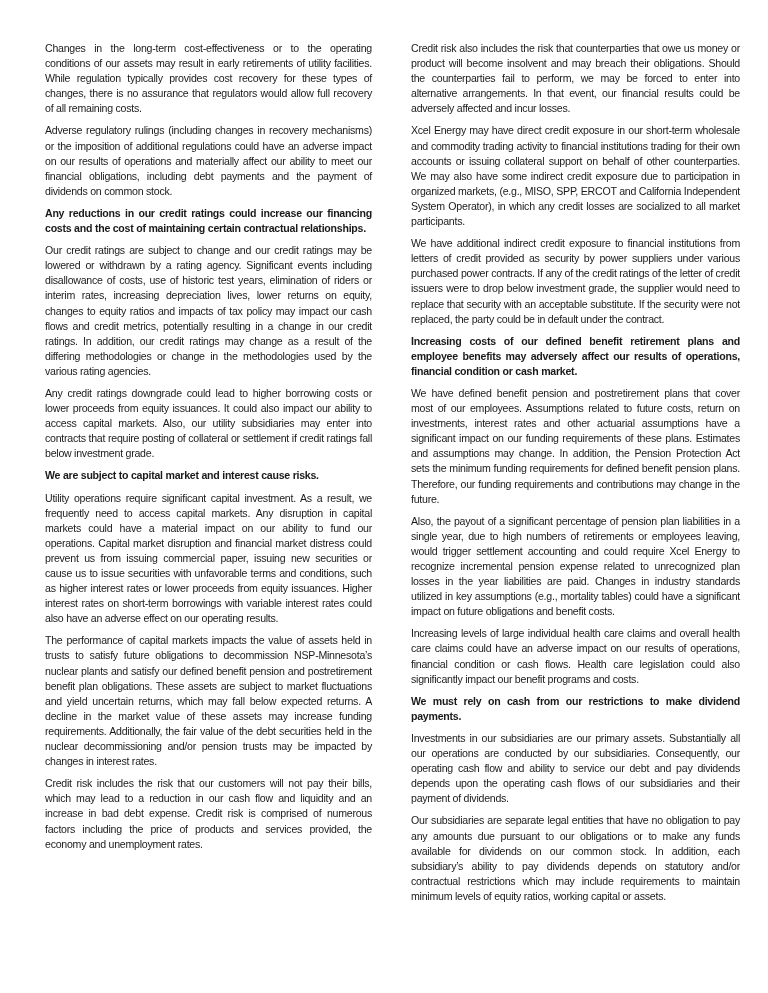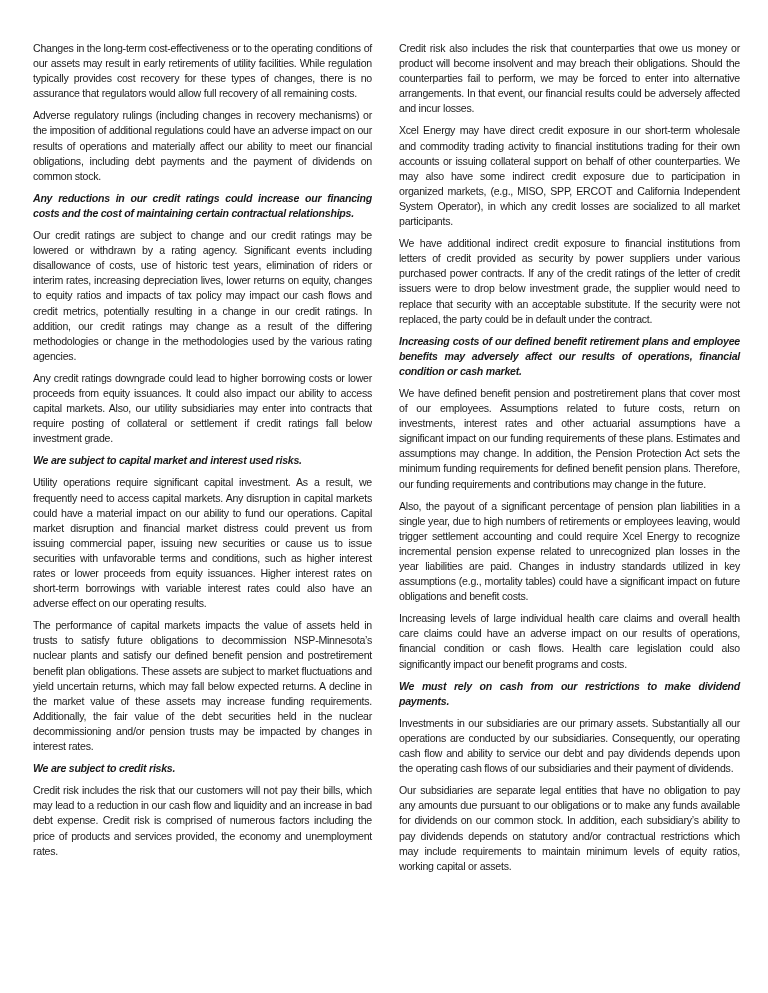--- a/index.html
+++ b/index.html
@@ -21,30 +21,29 @@
       width: 768px; height: 993px;
     }
     .col {
       position: absolute;
       top: 41px;
       width: 343px;
     }
     .col-left { left: 29px; }
     .col-right { left: 395px; width: 345px; }
     p {
-      margin: 0 0 7px 4px;
+      margin: 0 0 7px 16px;
       font-size: 10.6px;
       line-height: 15.1px;
       text-align: justify;
       letter-spacing: -0.25px;
       word-spacing: 0px;
     }
     p.heading {
       font-weight: bold;
-      font-style: italic;
       margin-bottom: 7px;
     }
     .page-number {
       position: absolute;
       top: 960px;
       left: 0;
       width: 731px;
       text-align: center;
       font-size: 10.6px;
       letter-spacing: -0.2px;
@@ -54,24 +53,23 @@
 </head>
 <body>
 
 <div class="page">
   <div class="col col-left">
     <p>Changes in the long-term cost-effectiveness or to the operating conditions of our assets may result in early retirements of utility facilities. While regulation typically provides cost recovery for these types of changes, there is no assurance that regulators would allow full recovery of all remaining costs.</p>
     <p>Adverse regulatory rulings (including changes in recovery mechanisms) or the imposition of additional regulations could have an adverse impact on our results of operations and materially affect our ability to meet our financial obligations, including debt payments and the payment of dividends on common stock.</p>
     <p class="heading">Any reductions in our credit ratings could increase our financing costs and the cost of maintaining certain contractual relationships.</p>
     <p>Our credit ratings are subject to change and our credit ratings may be lowered or withdrawn by a rating agency. Significant events including disallowance of costs, use of historic test years, elimination of riders or interim rates, increasing depreciation lives, lower returns on equity, changes to equity ratios and impacts of tax policy may impact our cash flows and credit metrics, potentially resulting in a change in our credit ratings. In addition, our credit ratings may change as a result of the differing methodologies or change in the methodologies used by the various rating agencies.</p>
     <p>Any credit ratings downgrade could lead to higher borrowing costs or lower proceeds from equity issuances. It could also impact our ability to access capital markets. Also, our utility subsidiaries may enter into contracts that require posting of collateral or settlement if credit ratings fall below investment grade.</p>
-    <p class="heading">We are subject to capital market and interest used risks.</p>
+    <p class="heading">We are subject to capital market and interest cause risks.</p>
     <p>Utility operations require significant capital investment. As a result, we frequently need to access capital markets. Any disruption in capital markets could have a material impact on our ability to fund our operations. Capital market disruption and financial market distress could prevent us from issuing commercial paper, issuing new securities or cause us to issue securities with unfavorable terms and conditions, such as higher interest rates or lower proceeds from equity issuances. Higher interest rates on short-term borrowings with variable interest rates could also have an adverse effect on our operating results.</p>
     <p>The performance of capital markets impacts the value of assets held in trusts to satisfy future obligations to decommission NSP-Minnesota’s nuclear plants and satisfy our defined benefit pension and postretirement benefit plan obligations. These assets are subject to market fluctuations and yield uncertain returns, which may fall below expected returns. A decline in the market value of these assets may increase funding requirements. Additionally, the fair value of the debt securities held in the nuclear decommissioning and/or pension trusts may be impacted by changes in interest rates.</p>
-    <p class="heading">We are subject to credit risks.</p>
     <p>Credit risk includes the risk that our customers will not pay their bills, which may lead to a reduction in our cash flow and liquidity and an increase in bad debt expense. Credit risk is comprised of numerous factors including the price of products and services provided, the economy and unemployment rates.</p>
   </div>
 
   <div class="col col-right">
     <p>Credit risk also includes the risk that counterparties that owe us money or product will become insolvent and may breach their obligations. Should the counterparties fail to perform, we may be forced to enter into alternative arrangements. In that event, our financial results could be adversely affected and incur losses.</p>
     <p>Xcel Energy may have direct credit exposure in our short-term wholesale and commodity trading activity to financial institutions trading for their own accounts or issuing collateral support on behalf of other counterparties. We may also have some indirect credit exposure due to participation in organized markets, (e.g., MISO, SPP, ERCOT and California Independent System Operator), in which any credit losses are socialized to all market participants.</p>
     <p>We have additional indirect credit exposure to financial institutions from letters of credit provided as security by power suppliers under various purchased power contracts. If any of the credit ratings of the letter of credit issuers were to drop below investment grade, the supplier would need to replace that security with an acceptable substitute. If the security were not replaced, the party could be in default under the contract.</p>
     <p class="heading">Increasing costs of our defined benefit retirement plans and employee benefits may adversely affect our results of operations, financial condition or cash market.</p>
     <p>We have defined benefit pension and postretirement plans that cover most of our employees. Assumptions related to future costs, return on investments, interest rates and other actuarial assumptions have a significant impact on our funding requirements of these plans. Estimates and assumptions may change. In addition, the Pension Protection Act sets the minimum funding requirements for defined benefit pension plans. Therefore, our funding requirements and contributions may change in the future.</p>
     <p>Also, the payout of a significant percentage of pension plan liabilities in a single year, due to high numbers of retirements or employees leaving, would trigger settlement accounting and could require Xcel Energy to recognize incremental pension expense related to unrecognized plan losses in the year liabilities are paid. Changes in industry standards utilized in key assumptions (e.g., mortality tables) could have a significant impact on future obligations and benefit costs.</p>

